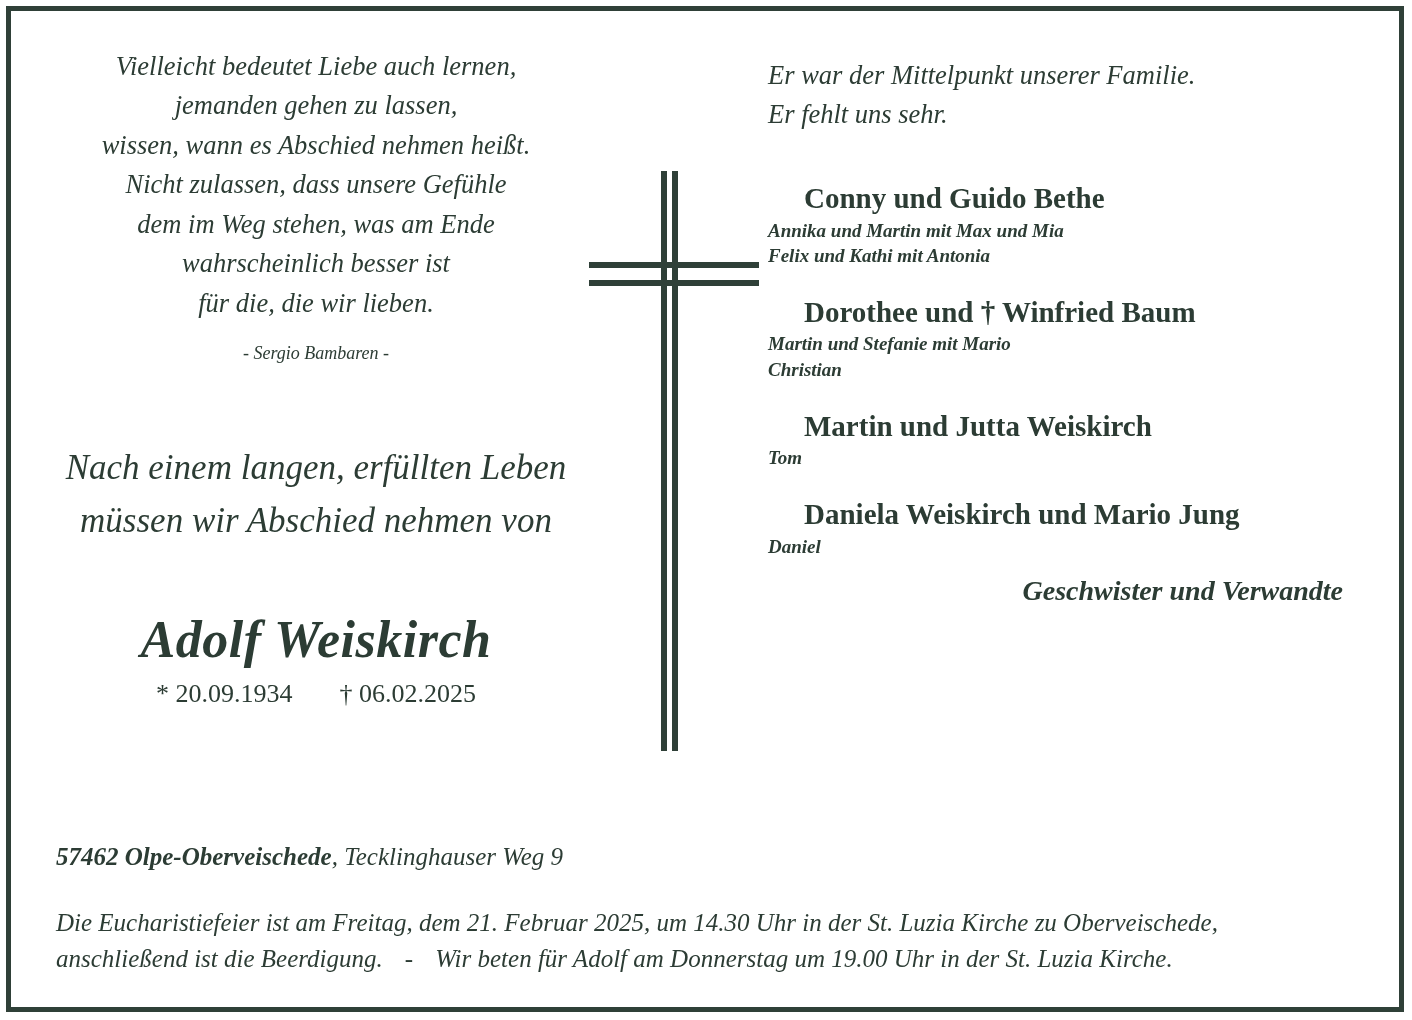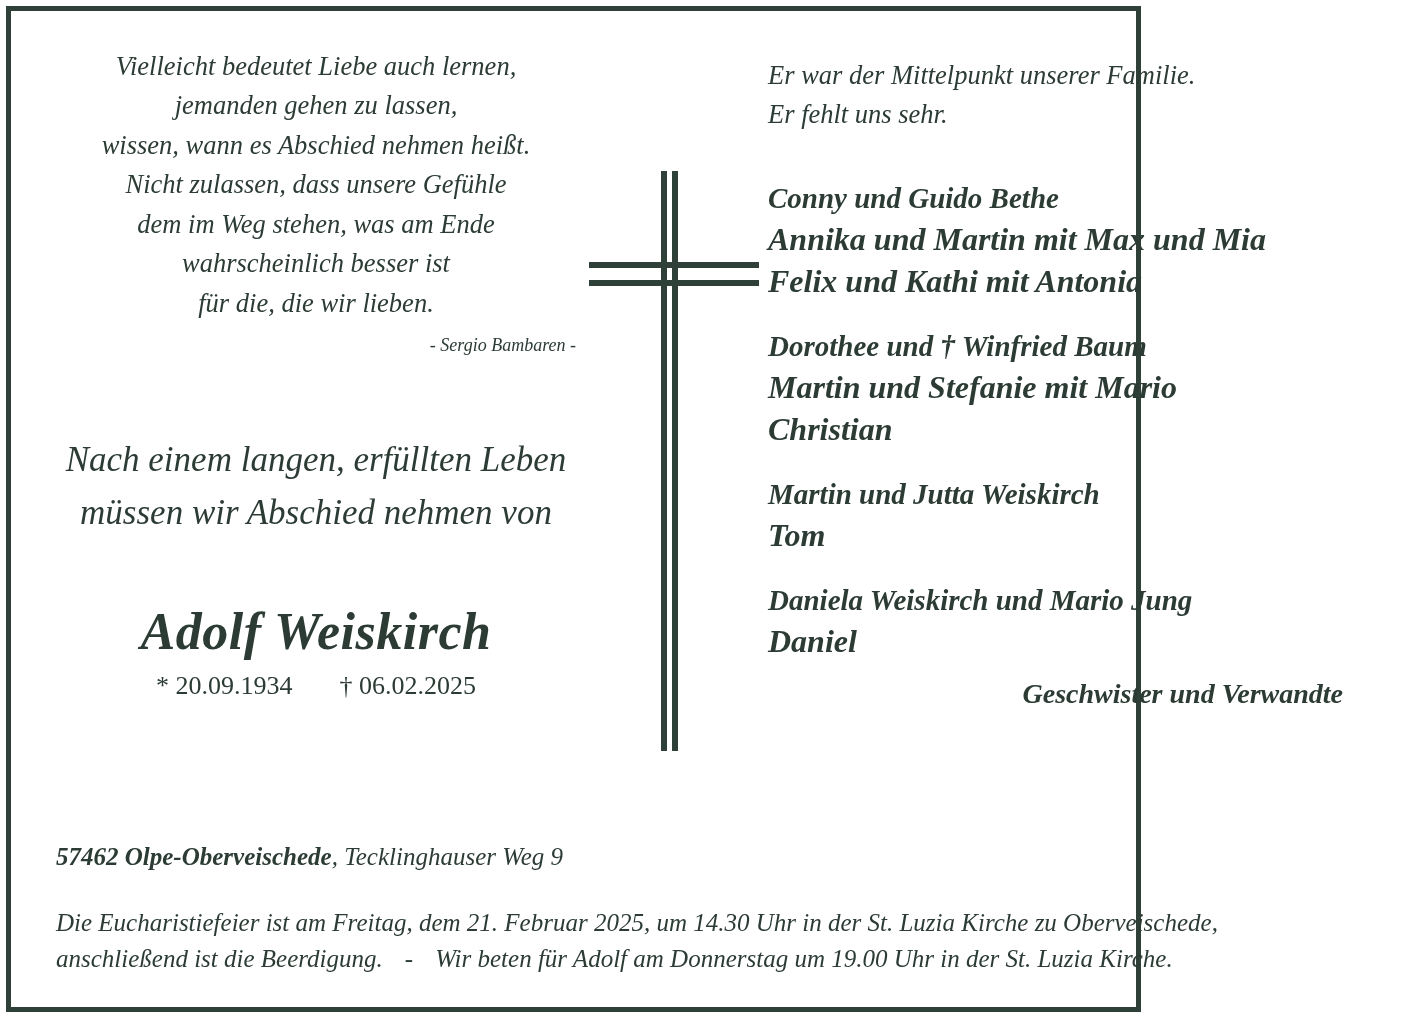--- a/index.html
+++ b/index.html
@@ -11,21 +11,21 @@
     width: 1412px;
     height: 1020px;
     font-family: "Liberation Serif", serif;
     color: #2c3c34;
     overflow: hidden;
   }
   .card {
     position: absolute;
     left: 6px;
     top: 6px;
-    width: 1135px;
+    width: 1398px;
     height: 1006px;
     border: 5px solid #2f4038;
     box-sizing: border-box;
     background: #ffffff;
   }
   .inner {
     position: absolute;
     left: 0; top: 0;
     width: 100%; height: 100%;
   }
@@ -39,25 +39,24 @@
     text-align: center;
   }
   .poem {
     font-style: italic;
     font-size: 26.5px;
     line-height: 1.49;
     color: #2c3c34;
   }
   .poem-line { white-space: nowrap; }
   .poem-author {
-    margin-top: 12px;
+    margin-top: 20px;
     font-style: italic;
     font-size: 18px;
     color: #2c3c34;
-    text-align: right;
   }
   .lead {
     margin-top: 78px;
     font-style: italic;
     font-size: 35px;
     line-height: 1.5;
     color: #2c3c34;
   }
   .deceased-name {
     margin-top: 63px;
@@ -127,27 +126,27 @@
     font-style: italic;
     font-size: 26.5px;
     line-height: 1.47;
     color: #2c3c34;
   }
   .family-group { margin-top: 26px; }
   .family-group.first { margin-top: 46px; }
   .fam-head {
     font-size: 29px;
     font-weight: bold;
-    font-style: italic;
     line-height: 1.3;
     color: #2c3c34;
     white-space: nowrap;
+    margin-left: 36px;
   }
   .fam-line {
-    font-size: 32px;
+    font-size: 19px;
     font-weight: bold;
     font-style: italic;
     line-height: 1.32;
     color: #2c3c34;
     white-space: nowrap;
     font-family: Liberation Serif, serif;
   }
   .closing {
     margin-top: 16px;
     font-size: 28px;

